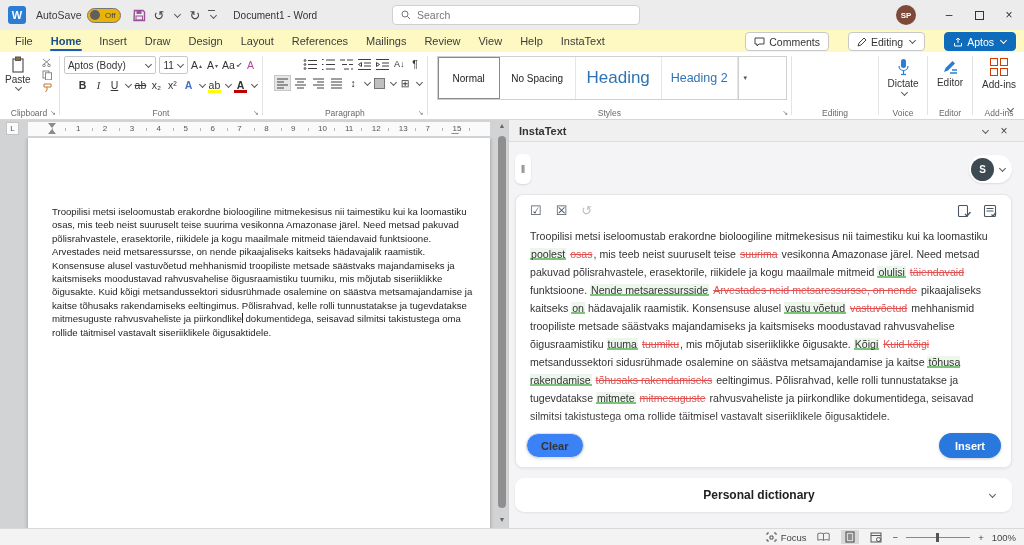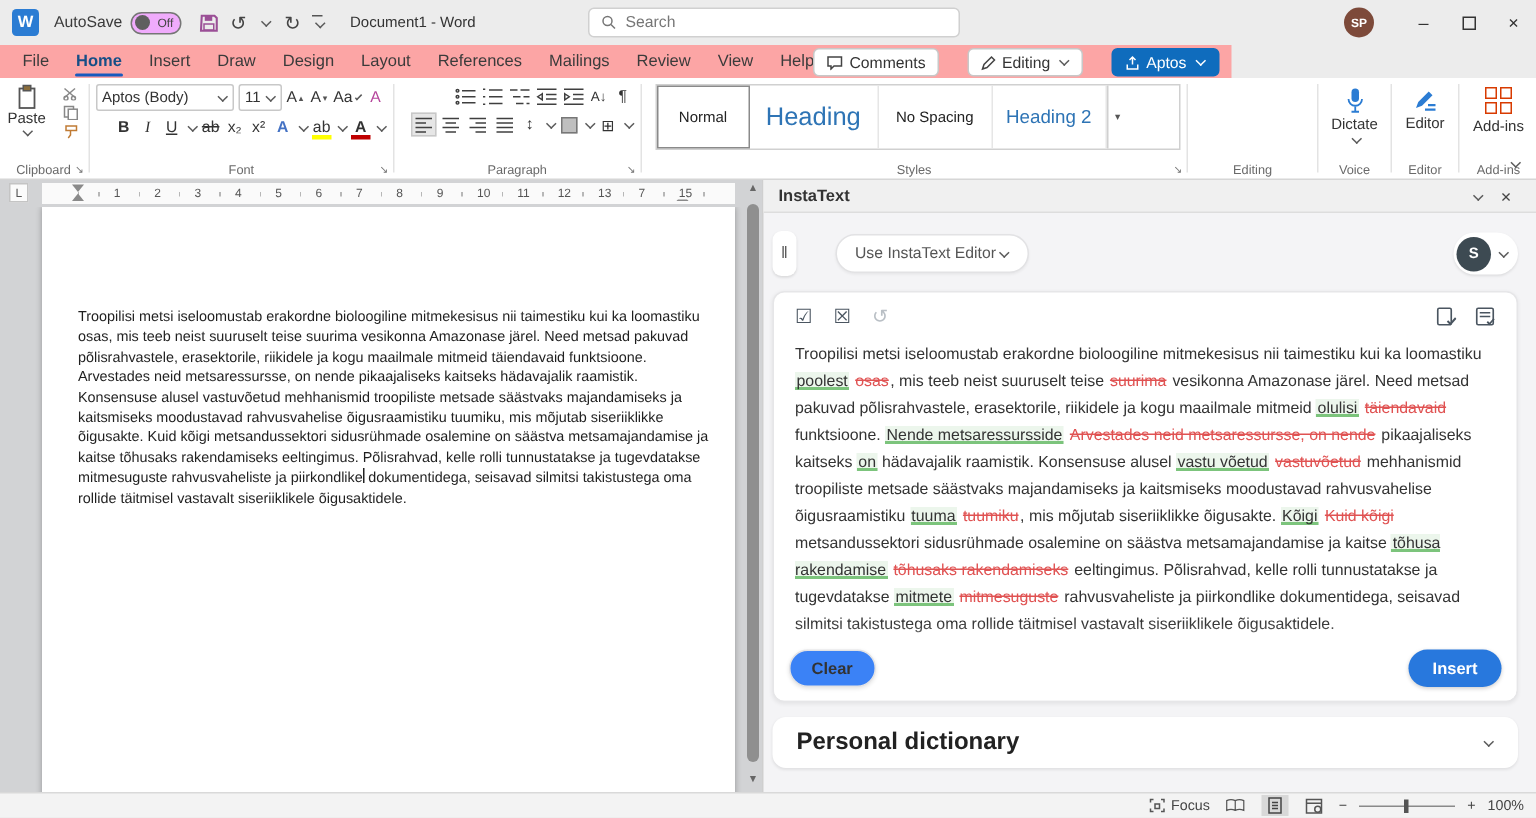--- a/index.html
+++ b/index.html
@@ -7,34 +7,34 @@
   body { font-family:"Liberation Sans", sans-serif; background:#ececec; position:relative; color:#333; }
 
   
   .cv { display:inline-block; width:5px; height:5px; border-right:1.2px solid #5a5a5a; border-bottom:1.2px solid #5a5a5a; transform:rotate(45deg); margin:0 1px 2px 3px; vertical-align:middle; }
   svg { display:block; }
 
   
   .titlebar { position:absolute; left:0; top:0; width:1024px; height:30px; background:#ececec; display:flex; align-items:center; }
   .wlogo { width:18px; height:18px; background:#2b7cd3; color:#fff; border-radius:3px; font-size:11px; font-weight:bold; display:flex; align-items:center; justify-content:center; margin:0 10px 0 8px; }
   .autosave { display:flex; align-items:center; gap:5px; font-size:10.5px; color:#3b3b3b; }
-  .toggle { width:34px; height:15px; border:1px solid #767676; border-radius:8px; background:#f0abfc; position:relative; font-size:8px; color:#444; }
+  .toggle { width:34px; height:15px; border:1px solid #767676; border-radius:8px; background:#eab308; position:relative; font-size:8px; color:#444; }
   .toggle .knob { position:absolute; left:2px; top:1.5px; width:10px; height:10px; border-radius:50%; background:#5f5f5f; }
   .toggle .tstate { position:absolute; right:4px; top:2px; }
   .qat { display:flex; align-items:center; gap:8px; margin-left:12px; font-size:13px; color:#444; }
   .qat .small { font-size:8px; color:#555; }
   .tb-title { margin-left:16px; font-size:10px; color:#333; }
   .searchbox { position:absolute; left:392px; top:5px; width:248px; height:20px; background:#fff; border:1px solid #d0d0d0; border-radius:4px; display:flex; align-items:center; gap:6px; padding:0 8px; font-size:10.5px; color:#767676; }
   .tb-right { position:absolute; right:0; top:0; height:30px; display:flex; align-items:center; }
   .avatar { width:20px; height:20px; border-radius:50%; background:#7d4a3a; color:#fff; font-size:8px; font-weight:bold; display:flex; align-items:center; justify-content:center; margin-right:18px; }
   .winbtn { width:30px; height:30px; display:flex; align-items:center; justify-content:center; font-size:12px; color:#333; }
   .restore-glyph { width:9px; height:9px; border:1px solid #333; }
 
   
-  .tabrow { position:absolute; left:0; top:30px; width:821px; height:22px; background:#fca5a5; display:flex; align-items:center; }
+  .tabrow { position:absolute; left:0; top:30px; width:1024px; height:22px; background:#fef9c3; display:flex; align-items:center; }
   .tabs { display:flex; align-items:flex-end; height:100%; padding-left:6px; }
   .tab { font-size:11px; color:#3b3b3b; padding:3px 9px 5px; position:relative; cursor:default; }
   .tab.active { color:#174e86; font-weight:bold; }
   .tab.active::after { content:""; position:absolute; left:8px; right:8px; bottom:1px; height:2.5px; background:#185abd; border-radius:2px; }
   .tabrow-right { position:absolute; right:8px; top:2px; display:flex; gap:19px; align-items:center; }
   .pillbtn { height:19px; display:flex; align-items:center; gap:4px; font-size:10.5px; color:#333; background:#fff; border:1px solid #c8c8c8; border-radius:4px; padding:0 8px; }
   .pillbtn.share { background:#0f6cbd; border-color:#0f6cbd; color:#fff; }
   .pillbtn.share .cv { border-color:#fff; }
 
   
@@ -124,21 +124,21 @@
   .ctools { display:flex; align-items:center; gap:14px; padding:8px 14px 0; font-size:13px; color:#4a5560; }
   .ctools .dim { color:#b9bfc5; }
   .ctools .right { margin-left:auto; display:flex; gap:12px; }
   .ctext { position:absolute; left:14px; right:12px; top:32px; bottom:10px; font-size:10.6px; line-height:18px; color:#333; overflow:hidden; }
   .seg-ins { background:#ecf6ec; box-shadow:inset 0 -2px 0 #7cc47c; padding:0 1px; }
   .seg-del { color:#e05252; text-decoration:line-through; padding:0 1px; }
   .fade { position:absolute; left:0; right:0; bottom:0; height:52px; background:linear-gradient(to bottom, rgba(255,255,255,0) 0%, rgba(255,255,255,.92) 55%, #fff 100%); pointer-events:none; }
   .clearbtn { position:absolute; left:10px; bottom:9px; height:25px; padding:0 14px; background:#3b82f6; border:1px solid #e3e3e5; border-radius:14px; font-size:11px; font-weight:bold; color:#333; box-shadow:0 1px 3px rgba(0,0,0,.12); display:flex; align-items:center; }
   .insertbtn { position:absolute; right:10px; bottom:9px; height:25px; padding:0 16px; background:#2878dd; border:none; border-radius:14px; font-size:11px; font-weight:bold; color:#fff; box-shadow:0 1px 3px rgba(0,0,0,.2); display:flex; align-items:center; }
   .dictcard { margin-top:10px; height:34px; background:#fff; border-radius:9px; box-shadow:0 1px 2px rgba(0,0,0,.08); display:flex; align-items:center; padding:0 16px; }
-  .dictcard .dtitle { font-size:16px; font-weight:bold; color:#222; flex:1; }
+  .dictcard .dtitle { font-size:12px; font-weight:bold; color:#222; flex:1;text-align:center; }
 
   
   .statusbar { position:absolute; left:0; top:528px; width:1024px; height:17px; background:#f3f3f3; border-top:1px solid #d9d9d9; display:flex; align-items:center; font-size:9.5px; color:#444; }
   .sb-left { display:flex; align-items:center; gap:14px; padding-left:8px; }
   .sb-item { display:flex; align-items:center; gap:4px; }
   .sb-right { margin-left:auto; display:flex; align-items:center; gap:8px; padding-right:8px; }
   .viewico { width:18px; height:14px; display:flex; align-items:center; justify-content:center; }
   .viewico.sel { background:#d8d8d8; }
   .zoomtrack { width:64px; height:1px; background:#8a8a8a; position:relative; }
   .zoomthumb { position:absolute; left:30px; top:-4px; width:3px; height:9px; background:#555; }
@@ -397,22 +397,22 @@
         <span class="cv"></span>
     </div>
     <span class="glabel">Paragraph</span>
     <span class="launch">↘</span>
   </div>
   <div class="gdiv"></div>
 
   <div class="group g-styles" style="padding-left:8px">
     <div class="gallery">
       <span class="stylebox s-normal sel">Normal</span>
+      <span class="stylebox s-nospace">No Spacing</span>
       <span class="stylebox s-h1">Heading</span>
-      <span class="stylebox s-nospace">No Spacing</span>
       <span class="stylebox s-h2">Heading 2</span>
       <span class="morestrip">▾</span>
     </div>
     <span class="glabel">Styles</span>
     <span class="launch">↘</span>
   </div>
   <div class="gdiv"></div>
 
   <div class="group g-edit">
     <span class="glabel">Editing</span>
@@ -506,24 +506,20 @@
 
   <div class="panel">
     <div class="phead">
       <span class="ptitle">InstaText</span>
       <span class="hicon"><span class="cv"></span></span>
       <span class="hicon">×</span>
     </div>
     <div class="pbody">
       <div class="prow1">
         <span class="handle">‖</span>
-        <span class="selpill">
-            <span>Use InstaText Editor</span>
-            <span class="cv"></span>
-          </span>
         <span class="avpill">
             <span class="s-av">S</span>
             <span class="cv"></span>
           </span>
       </div>
 
       <div class="card">
         <div class="ctools">
           <span>☑</span>
           <span>☒</span>

